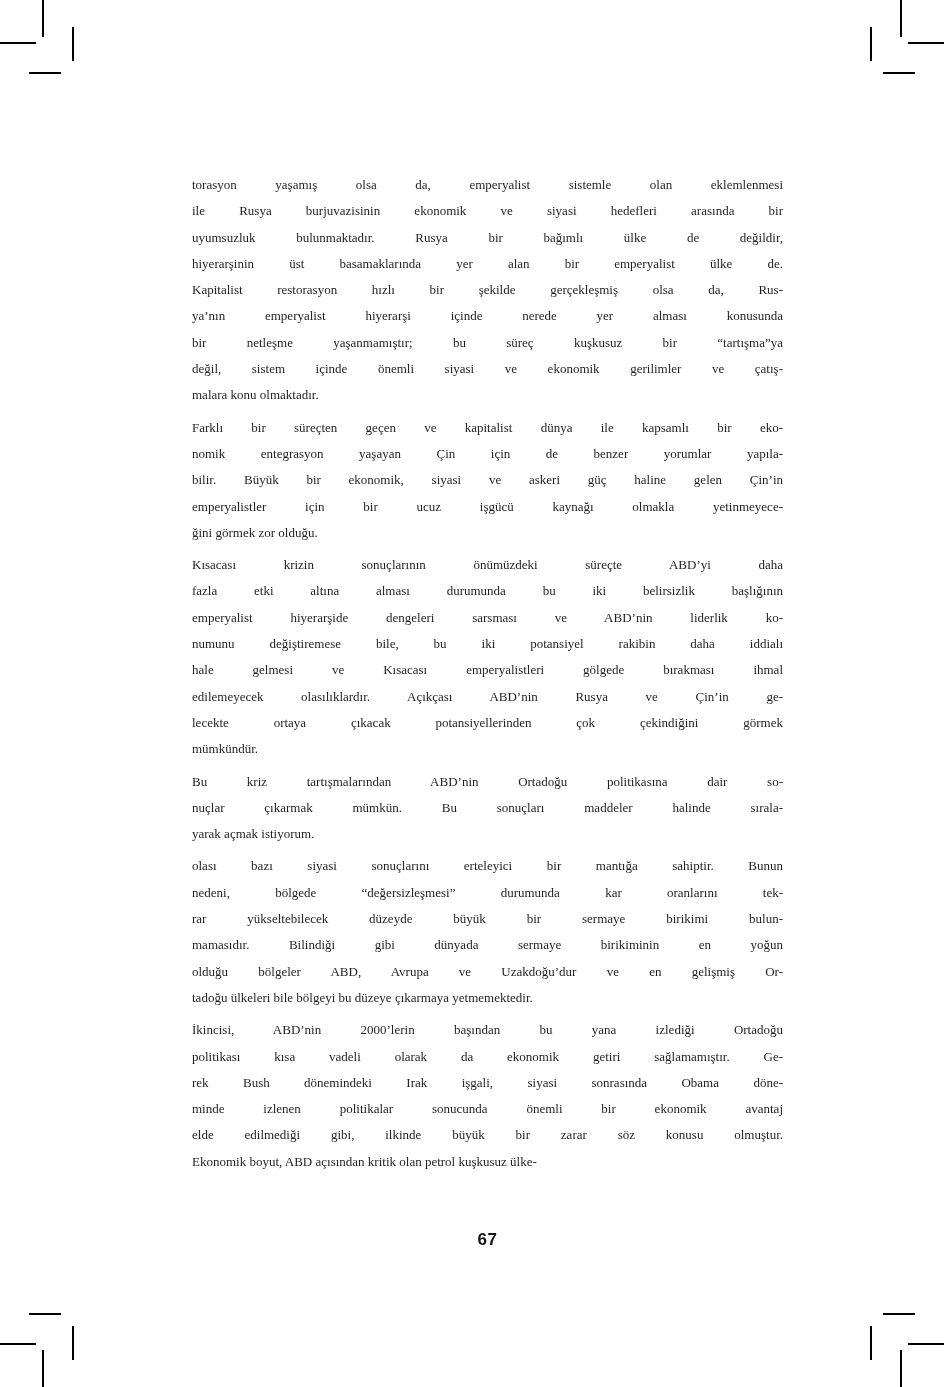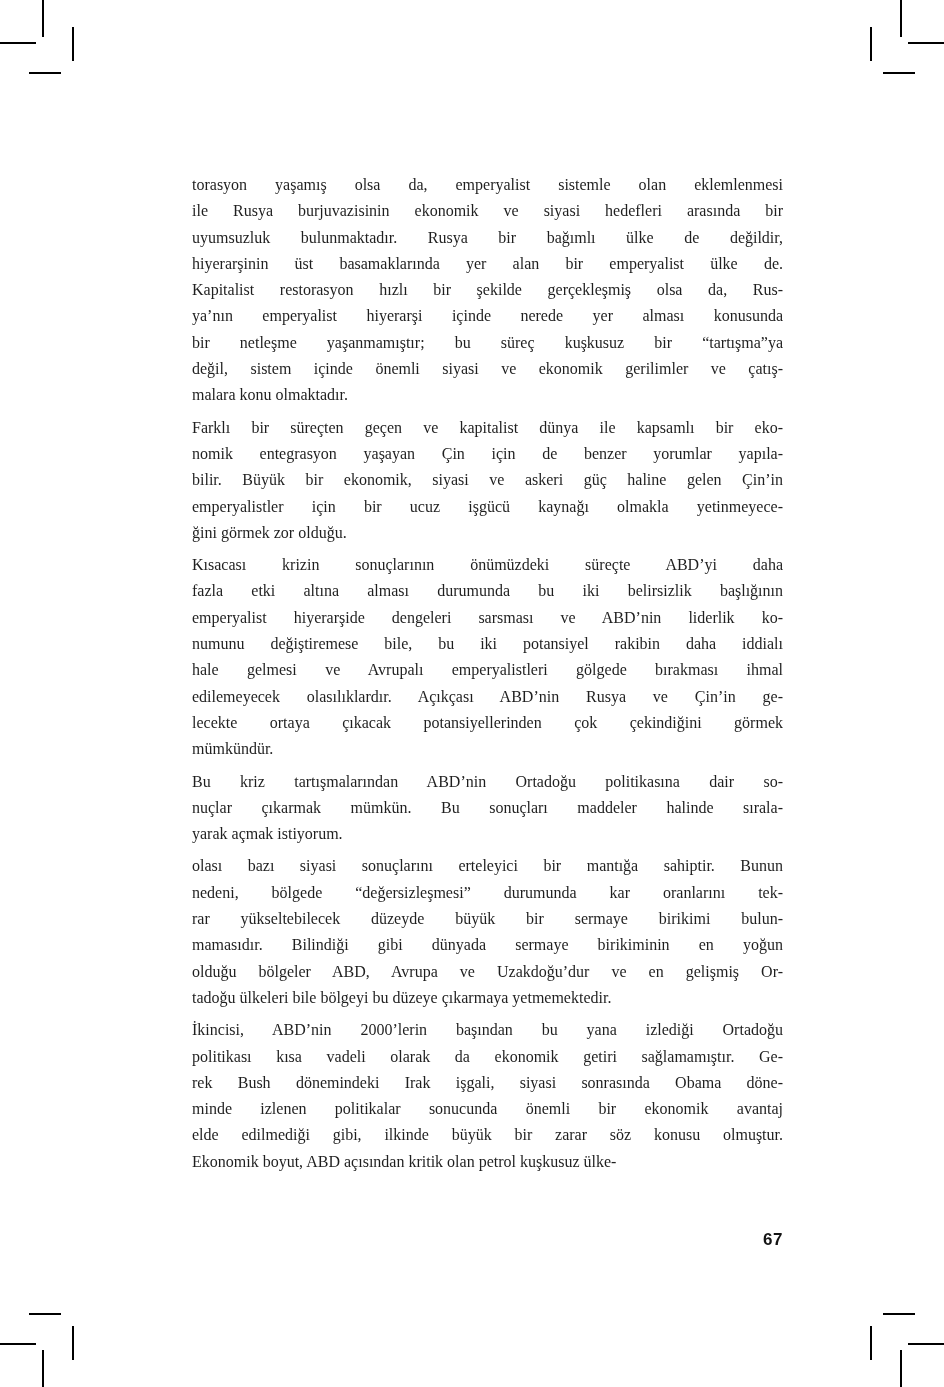--- a/index.html
+++ b/index.html
@@ -18,41 +18,41 @@
     position: absolute;
     inset: 0;
     background: #ffffff;
   }
   
   .text-block {
     position: absolute;
     left: 192px;
     top: 172px;
     width: 591px;
-    font-size: 16px;
+    font-size: 13px;
     line-height: 26.3px;
     color: #1f1f1f;
   }
   .paragraph {
     margin: 0 0 6px 0;
   }
   .line {
     text-align: justify;
     text-align-last: justify;
   }
   .line.last {
     text-align-last: left;
   }
   
   .folio {
     position: absolute;
     left: 192px;
     top: 1230px;
     width: 591px;
-    text-align: right;
+    text-align: center;
     font-family: "Liberation Sans", sans-serif;
     font-weight: bold;
     font-size: 17px;
     color: #141414;
     letter-spacing: 0.5px;
   }
   
   .mark {
     position: absolute;
     background: #000000;
@@ -113,21 +113,21 @@
         <div class="line">nomik entegrasyon yaşayan Çin için de benzer yorumlar yapıla-</div>
         <div class="line">bilir. Büyük bir ekonomik, siyasi ve askeri güç haline gelen Çin’in</div>
         <div class="line">emperyalistler için bir ucuz işgücü kaynağı olmakla yetinmeyece-</div>
         <div class="line last">ğini görmek zor olduğu.</div>
       </div>
       <div class="paragraph">
         <div class="line">Kısacası krizin sonuçlarının önümüzdeki süreçte ABD’yi daha</div>
         <div class="line">fazla etki altına alması durumunda bu iki belirsizlik başlığının</div>
         <div class="line">emperyalist hiyerarşide dengeleri sarsması ve ABD’nin liderlik ko-</div>
         <div class="line">numunu değiştiremese bile, bu iki potansiyel rakibin daha iddialı</div>
-        <div class="line">hale gelmesi ve Avrupalı emperyalistleri gölgede bırakması ihmal</div>
+        <div class="line">hale gelmesi ve Kısacası emperyalistleri gölgede bırakması ihmal</div>
         <div class="line">edilemeyecek olasılıklardır. Açıkçası ABD’nin Rusya ve Çin’in ge-</div>
         <div class="line">lecekte ortaya çıkacak potansiyellerinden çok çekindiğini görmek</div>
         <div class="line last">mümkündür.</div>
       </div>
       <div class="paragraph">
         <div class="line">Bu kriz tartışmalarından ABD’nin Ortadoğu politikasına dair so-</div>
         <div class="line">nuçlar çıkarmak mümkün. Bu sonuçları maddeler halinde sırala-</div>
         <div class="line last">yarak açmak istiyorum.</div>
       </div>
       <div class="paragraph">

